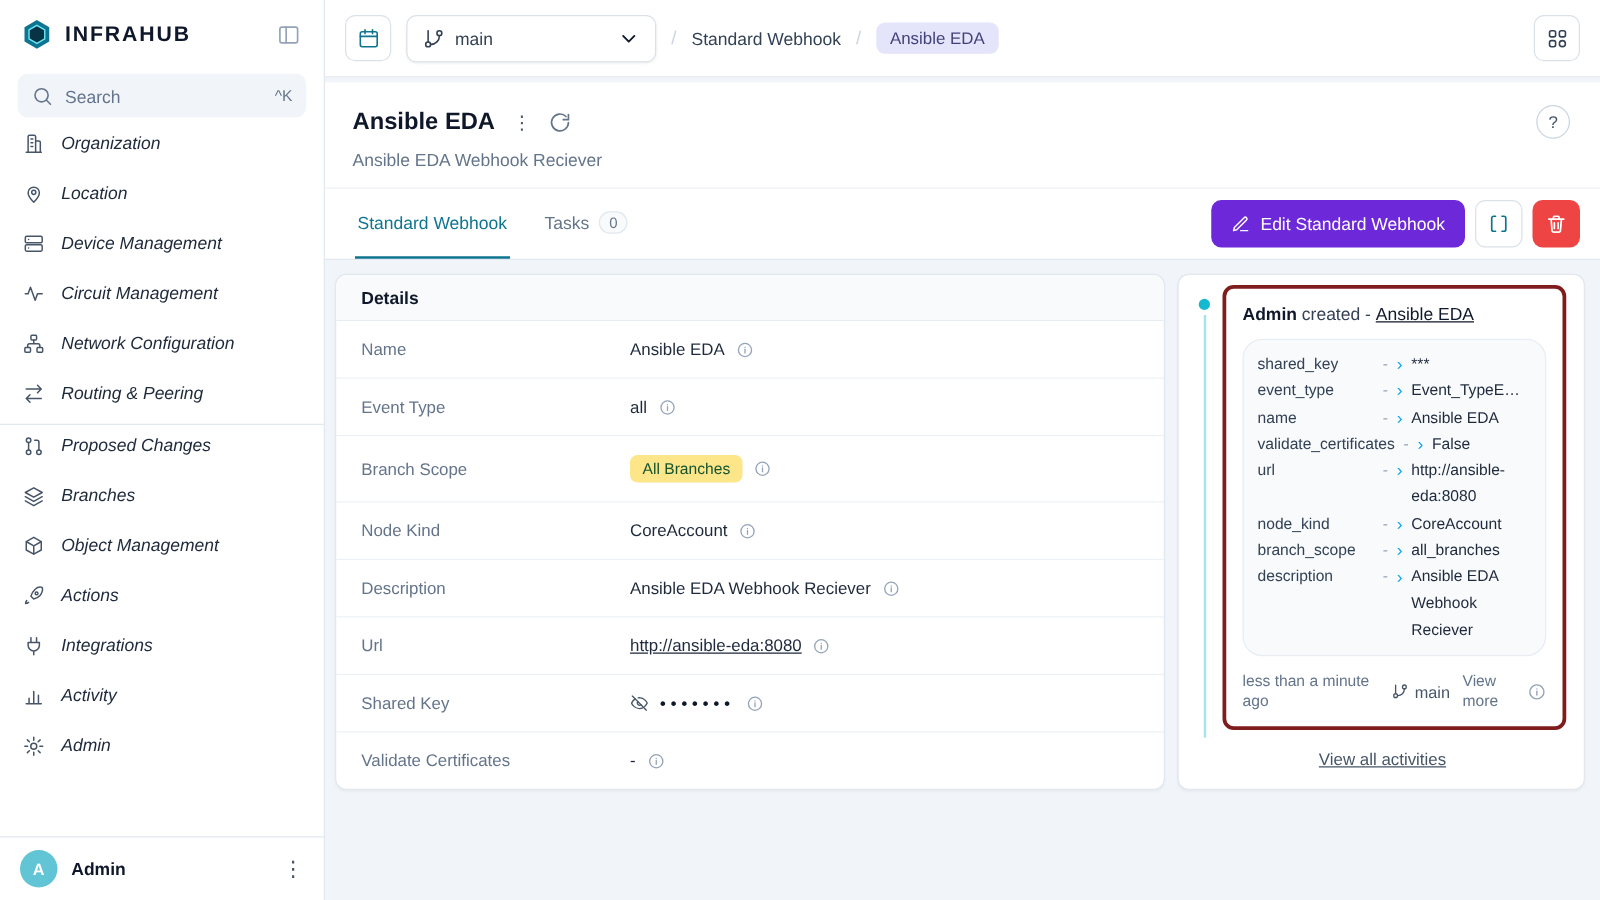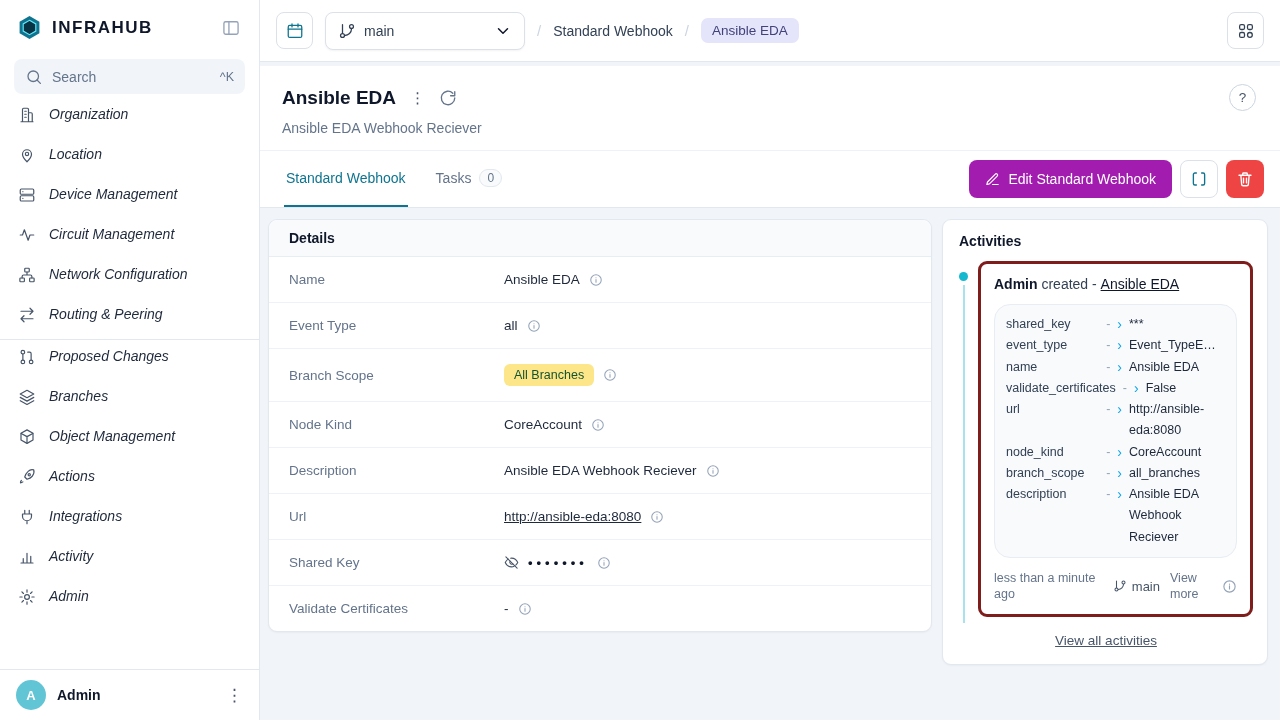--- a/index.html
+++ b/index.html
@@ -54,21 +54,21 @@
   .title-kebab { background:none; border:none; font-size:15px; color:#475569; cursor:pointer; }
   .refresh-btn { background:none; border:none; color:#64748b; cursor:pointer; }
   .help-btn { margin-left:auto; width:27px; height:27px; border-radius:50%; border:1px solid #cbd5e1; background:#fff; color:#475569; font-size:13.5px; display:flex; align-items:center; justify-content:center; cursor:pointer; }
   .page-subtitle { margin-top:9px; font-size:14px; color:#64748b; }
 
   .tabs-row { border-top:1px solid #eef1f5; border-bottom:1px solid #e2e8f0; height:58px; display:flex; align-items:stretch; padding:0 16px 0 24px; gap:26px; }
   .tab { display:flex; align-items:center; gap:8px; font-size:14px; color:#64748b; cursor:pointer; border-bottom:2px solid transparent; padding:0 2px; }
   .tab.active { color:#0e7490; font-weight:500; border-bottom-color:#0e7490; }
   .tab-badge { font-size:12px; color:#64748b; background:#f8fafc; border:1px solid #e2e8f0; border-radius:999px; padding:1px 7px; }
   .tabs-actions { margin-left:auto; display:flex; align-items:center; gap:8px; }
-  .btn-primary { height:38px; background:#a21caf; color:#fff; border:none; border-radius:8px; font-size:14px; font-weight:500; display:flex; align-items:center; gap:8px; padding:0 16px; cursor:pointer; font-family:inherit; }
+  .btn-primary { height:38px; background:#6d28d9; color:#fff; border:none; border-radius:8px; font-size:14px; font-weight:500; display:flex; align-items:center; gap:8px; padding:0 16px; cursor:pointer; font-family:inherit; }
   .btn-square { width:38px; height:38px; border:1px solid #dbe1e8; background:#fff; border-radius:8px; display:flex; align-items:center; justify-content:center; color:#0e7490; cursor:pointer; }
   .btn-danger { width:38px; height:38px; border:none; background:#ef4444; border-radius:8px; display:flex; align-items:center; justify-content:center; color:#fff; cursor:pointer; }
 
   .content { flex:1; display:flex; gap:10px; padding:11px 12px 0 8px; align-items:flex-start; min-height:0; }
 
   .card { background:#fff; border:1px solid #e2e8f0; border-radius:9px; box-shadow:0 1px 2px rgba(15,23,42,.04); }
   .details-card { flex:1; min-width:0; }
   .details-head { background:#f8fafc; border-bottom:1px solid #e8edf3; padding:10px 20px; font-size:14px; font-weight:600; color:#0f172a; border-radius:9px 9px 0 0; }
   .drow { display:flex; align-items:center; padding:15px 20px; border-bottom:1px solid #eef2f6; }
   .drow:last-child { border-bottom:none; }
@@ -416,21 +416,20 @@
             <span>-</span>
             <svg class="ic14 info-ic" viewBox="0 0 24 24" fill="none" stroke="currentColor" stroke-width="1.8" stroke-linecap="round">
                 <circle cx="12" cy="12" r="9"></circle>
                 <path d="M12 16v-5M12 8.2h.01"></path>
               </svg>
           </div>
         </div>
       </div>
 
       <div class="card activities-card">
-        <div class="act-head">Activities</div>
         <div class="act-body">
           <div class="entry-wrap">
             <div class="rail">
               <span class="rail-dot"></span>
               <span class="rail-line"></span>
             </div>
             <div class="entry-card">
               <div class="entry-title">
                 <span class="entry-actor">Admin</span>
                 <span>created -</span>

